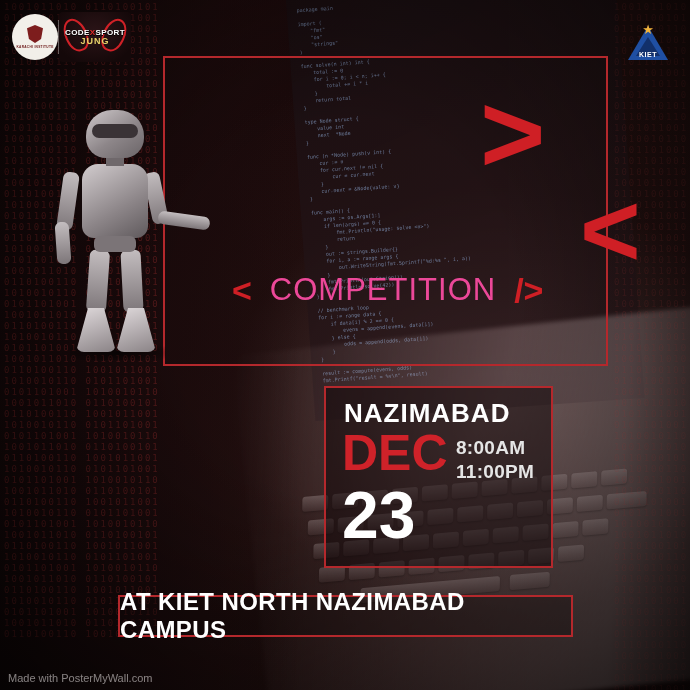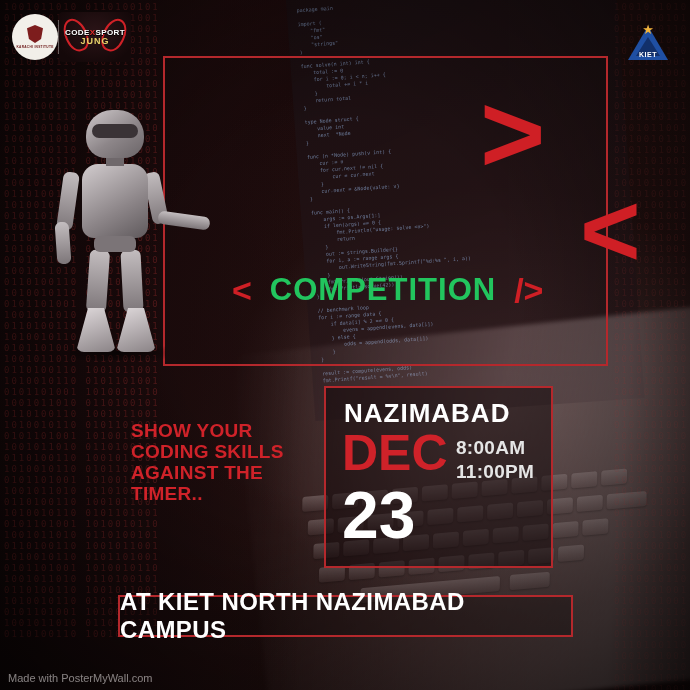--- a/index.html
+++ b/index.html
@@ -336,21 +336,21 @@
     top: 272px;
     display: flex;
     align-items: center;
     gap: 18px;
   }
   .comp-row .lt {
     font-size: 34px; font-weight: bold; color: #cf1f25;
     line-height: 34px;
   }
   .comp-row .txt {
-    font-size: 31px; font-weight: bold; color: #22c55e;
+    font-size: 31px; font-weight: normal; color: #ec4899;
     letter-spacing: 1px;
   }
   .comp-row .slashgt {
     font-size: 34px; font-weight: bold; color: #cf1f25;
     line-height: 34px;
   }
 
   
   .tagline {
     position: absolute;
@@ -721,21 +721,20 @@
 
   <div class="gt-big">&gt;</div>
   <div class="lt-big">&lt;</div>
 
   <div class="comp-row">
     <span class="lt">&lt;</span>
     <span class="txt">COMPETITION</span>
     <span class="slashgt">/&gt;</span>
   </div>
 
-  <div class="tagline">SHOW YOUR CODING SKILLS AGAINST THE TIMER..</div>
 
   <div class="date-box">
     <div class="sat">NAZIMABAD</div>
     <div class="dec">DEC</div>
     <div class="day">23</div>
     <div class="times">
       <div>8:00AM</div>
       <div>11:00PM</div>
     </div>
   </div>

